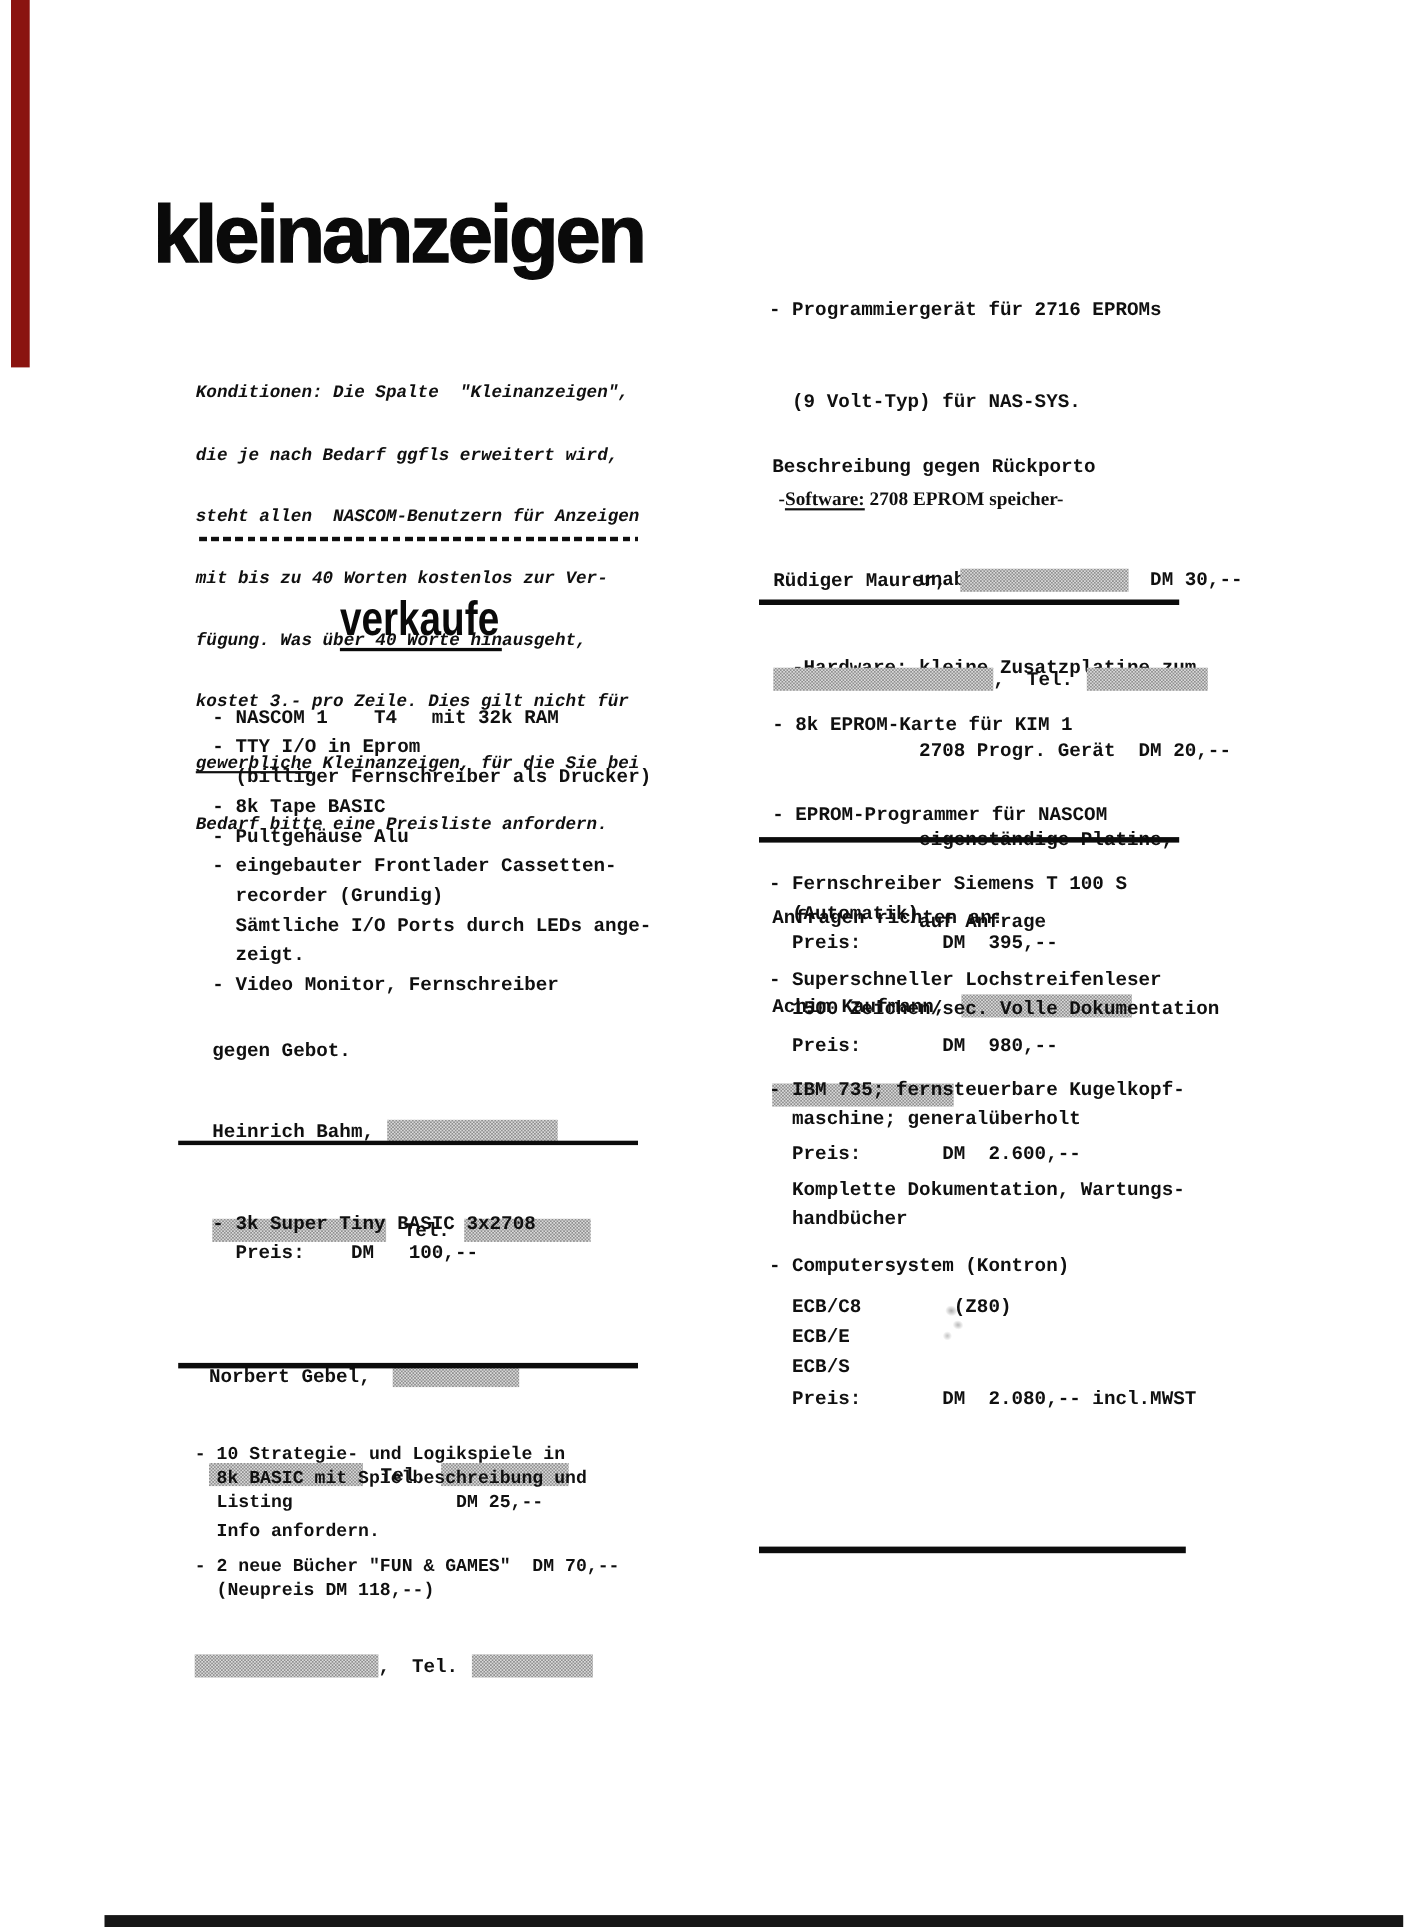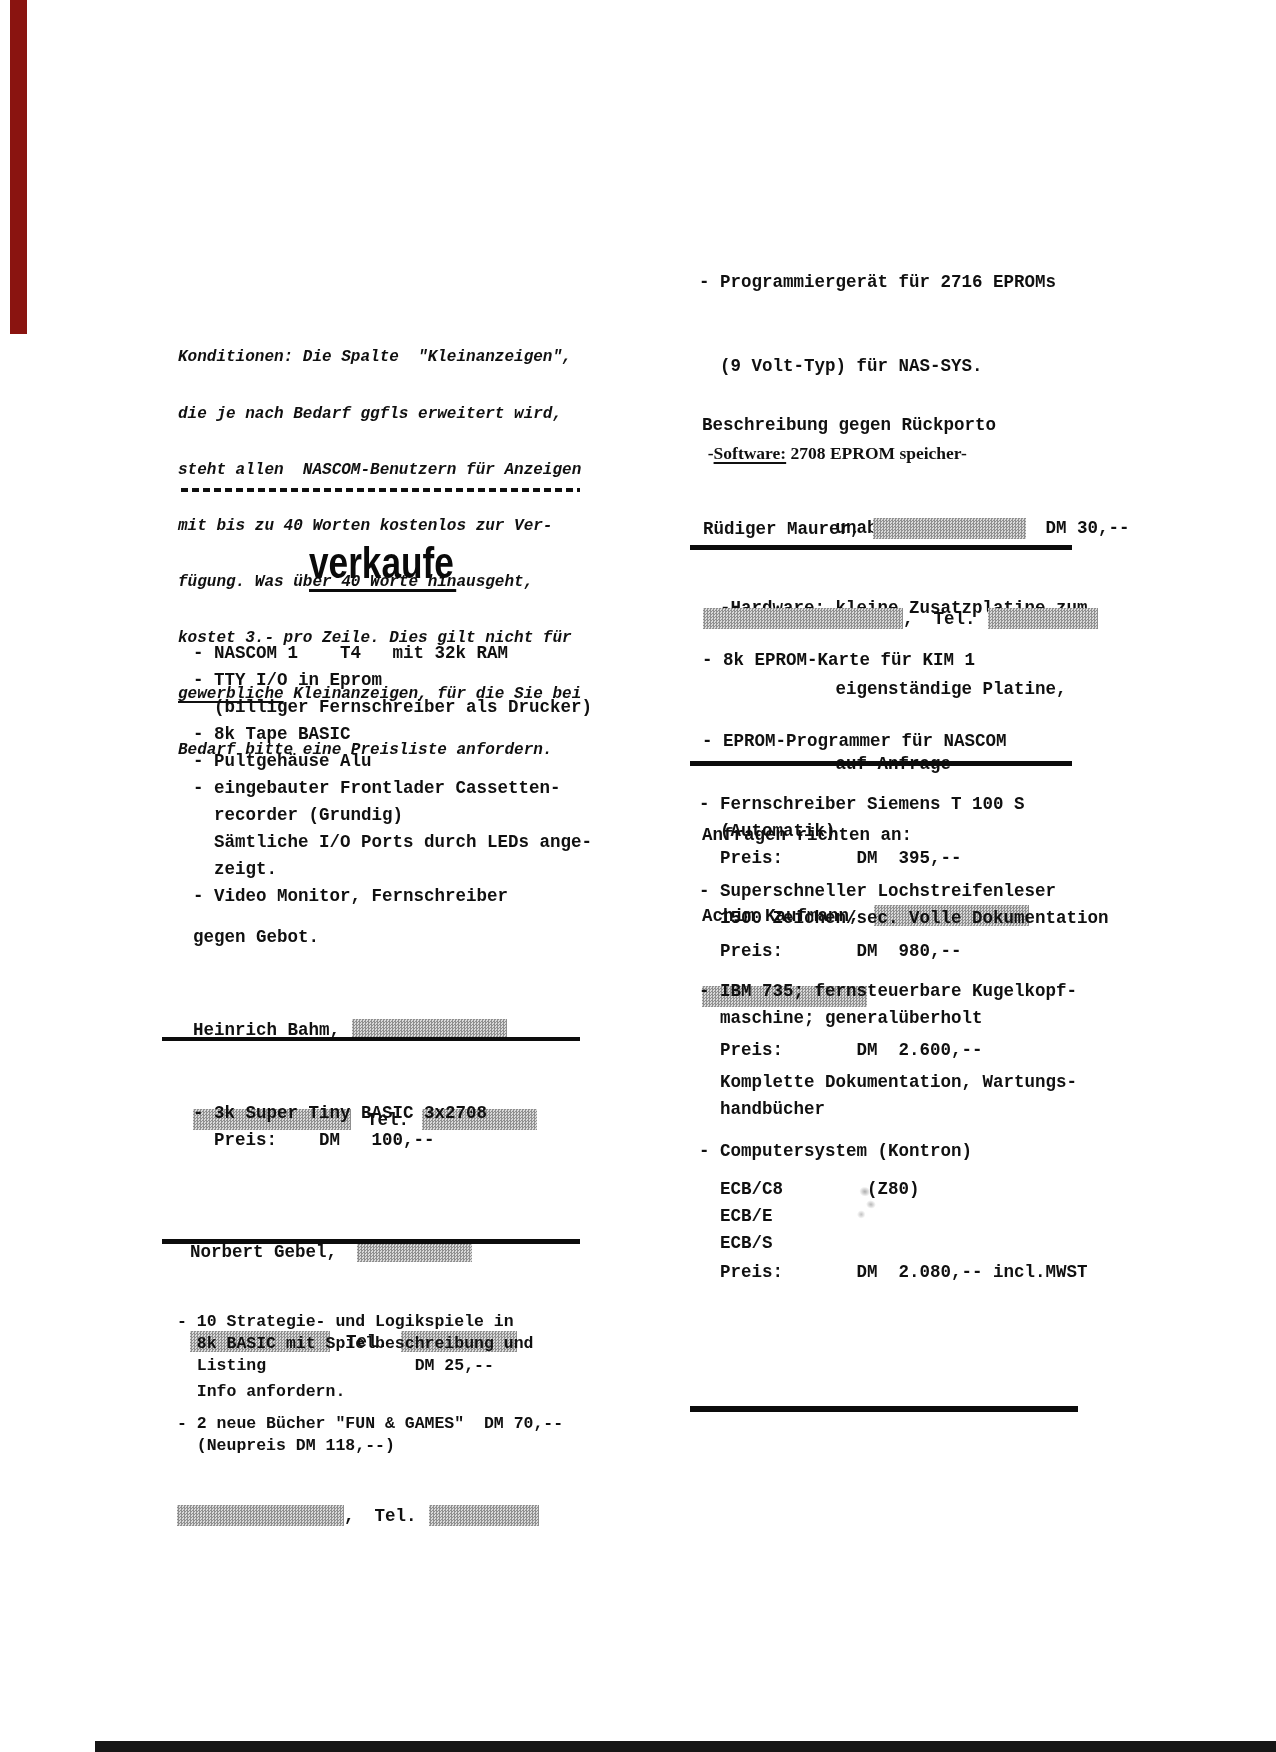--- a/index.html
+++ b/index.html
@@ -22,21 +22,21 @@
             font-size:44px;line-height:44px;transform:scaleX(0.8);transform-origin:0 0;
             border-bottom:3px solid #0a0a0a;padding:0 3px 4px 0;color:#0a0a0a;}
   .hr{position:absolute;background:#0c0c0c;}
   .red{display:inline-block;height:21px;vertical-align:-5px;
        background:conic-gradient(#8f8f8f 25%,#d9d9d9 0 50%,#8f8f8f 0 75%,#d9d9d9 0);
        background-size:3px 3px;}
   .gap-tel{margin-left:16px;margin-right:13px;}
   .contact{line-height:30px;}
   .small{font-size:16.5px;line-height:22px;}
   #sale1{left:193px;top:640px;}
-  #note1{left:193px;top:924px;}
+  #note1{left:193px;top:943px;}
   #contact1{left:193px;top:955px;}
   #div1{left:162px;top:1037px;width:418px;height:4px;}
   #sale2{left:193px;top:1100px;}
   #contact2{left:190px;top:1177px;}
   #div2{left:162px;top:1239px;width:418px;height:5px;}
   #sale3{left:177px;top:1290px;margin-top:21px;}
   #sale3 .line:nth-child(4){margin-top:4px;}
   #sale3 .line:nth-child(5){margin-top:10px;}
   #contact3{left:177px;top:1441px;}
   #prog{left:699px;top:218px;}
@@ -69,20 +69,21 @@
             radial-gradient(closest-side,rgba(70,70,70,.6),rgba(70,70,70,0) 70%) 6px 28px/12px 12px no-repeat;}
 </style>
 </head>
 <body>
 
 <div class="page">
 
   <div class="bar-red"></div>
   <div class="bar-bottom"></div>
 
+  <h1 class="title">kleinanzeigen</h1>
 
   <div class="cond">
     <div class="line">Konditionen: Die Spalte  "Kleinanzeigen",</div>
     <div class="line">die je nach Bedarf ggfls erweitert wird,</div>
     <div class="line">steht allen  NASCOM-Benutzern für Anzeigen</div>
     <div class="line">mit bis zu 40 Worten kostenlos zur Ver-</div>
     <div class="line">fügung. Was über 40 Worte hinausgeht,</div>
     <div class="line">kostet 3.- pro Zeile. Dies gilt nicht für</div>
     <div class="line"><span class="u">gewerbliche</span><span> Kleinanzeigen, für die Sie bei</span></div>
     <div class="line">Bedarf bitte eine Preisliste anfordern.</div>
@@ -116,20 +117,21 @@
   <div id="contact3" class="mono abs contact">
     <div class="line"><span class="red" style="width:167px"></span><span>,</span><span style="margin-left:20px;margin-right:12px">Tel.</span><span class="red" style="width:110px"></span></div>
   </div>
 
   <div id="prog" class="mono abs">
     <div class="line">- Programmiergerät für 2716 EPROMs</div>
     <div class="line mt9">  (9 Volt-Typ) für NAS-SYS.</div>
     <div class="line mt12"><span>  -</span><span class="u">Software:</span><span> 2708 EPROM speicher-</span></div>
     <div class="line">             unabhängig          DM 30,--</div>
     <div class="line mt5"><span>  -</span><span class="u">Hardware:</span><span> kleine Zusatzplatine zum</span></div>
+    <div class="line">             2708 Progr. Gerät  DM 20,--</div>
     <div class="line mt6">             eigenständige Platine,</div>
     <div class="line">             auf Anfrage</div>
   </div>
 
   <div id="note-r" class="mono abs">Beschreibung gegen Rückporto</div>
 
   <div id="contact-r1" class="mono abs contact">
     <div class="line"><span>Rüdiger Maurer,</span><span class="red" style="width:153px;margin-left:12px"></span></div>
     <div class="line"><span class="red" style="width:200px"></span><span>,</span><span style="margin-left:20px;margin-right:12px">Tel.</span><span class="red" style="width:110px"></span></div>
   </div>

